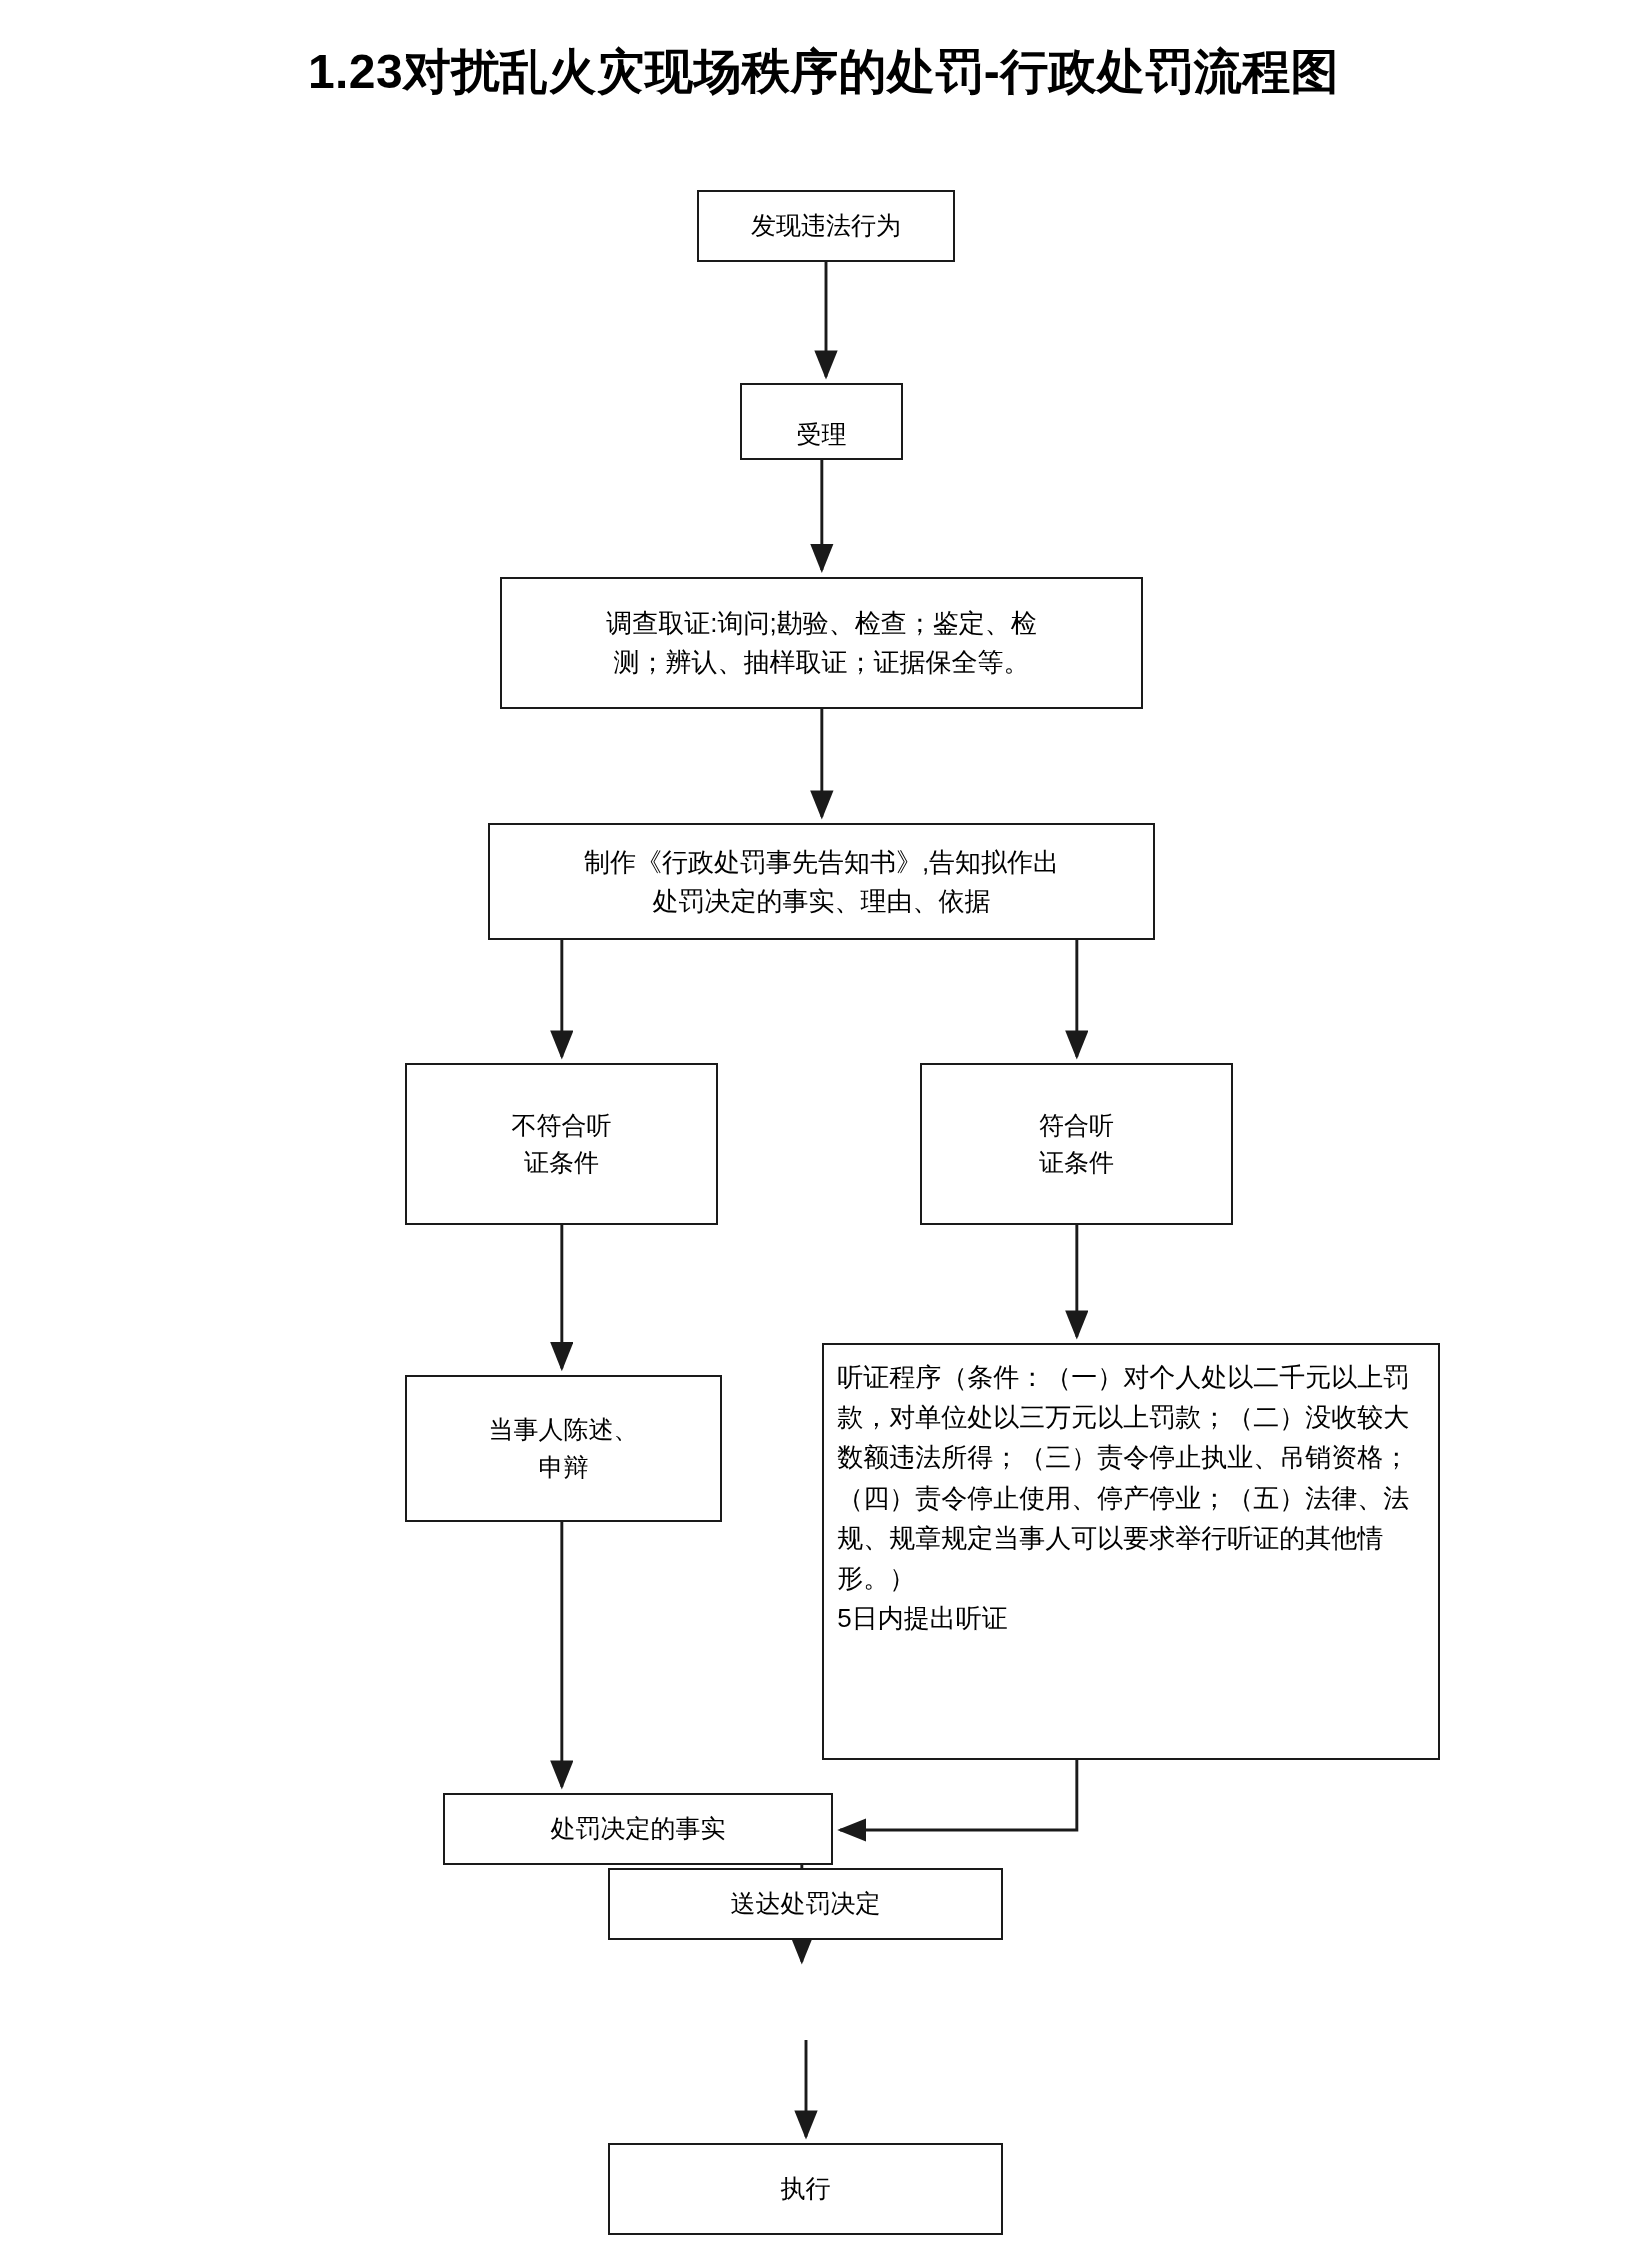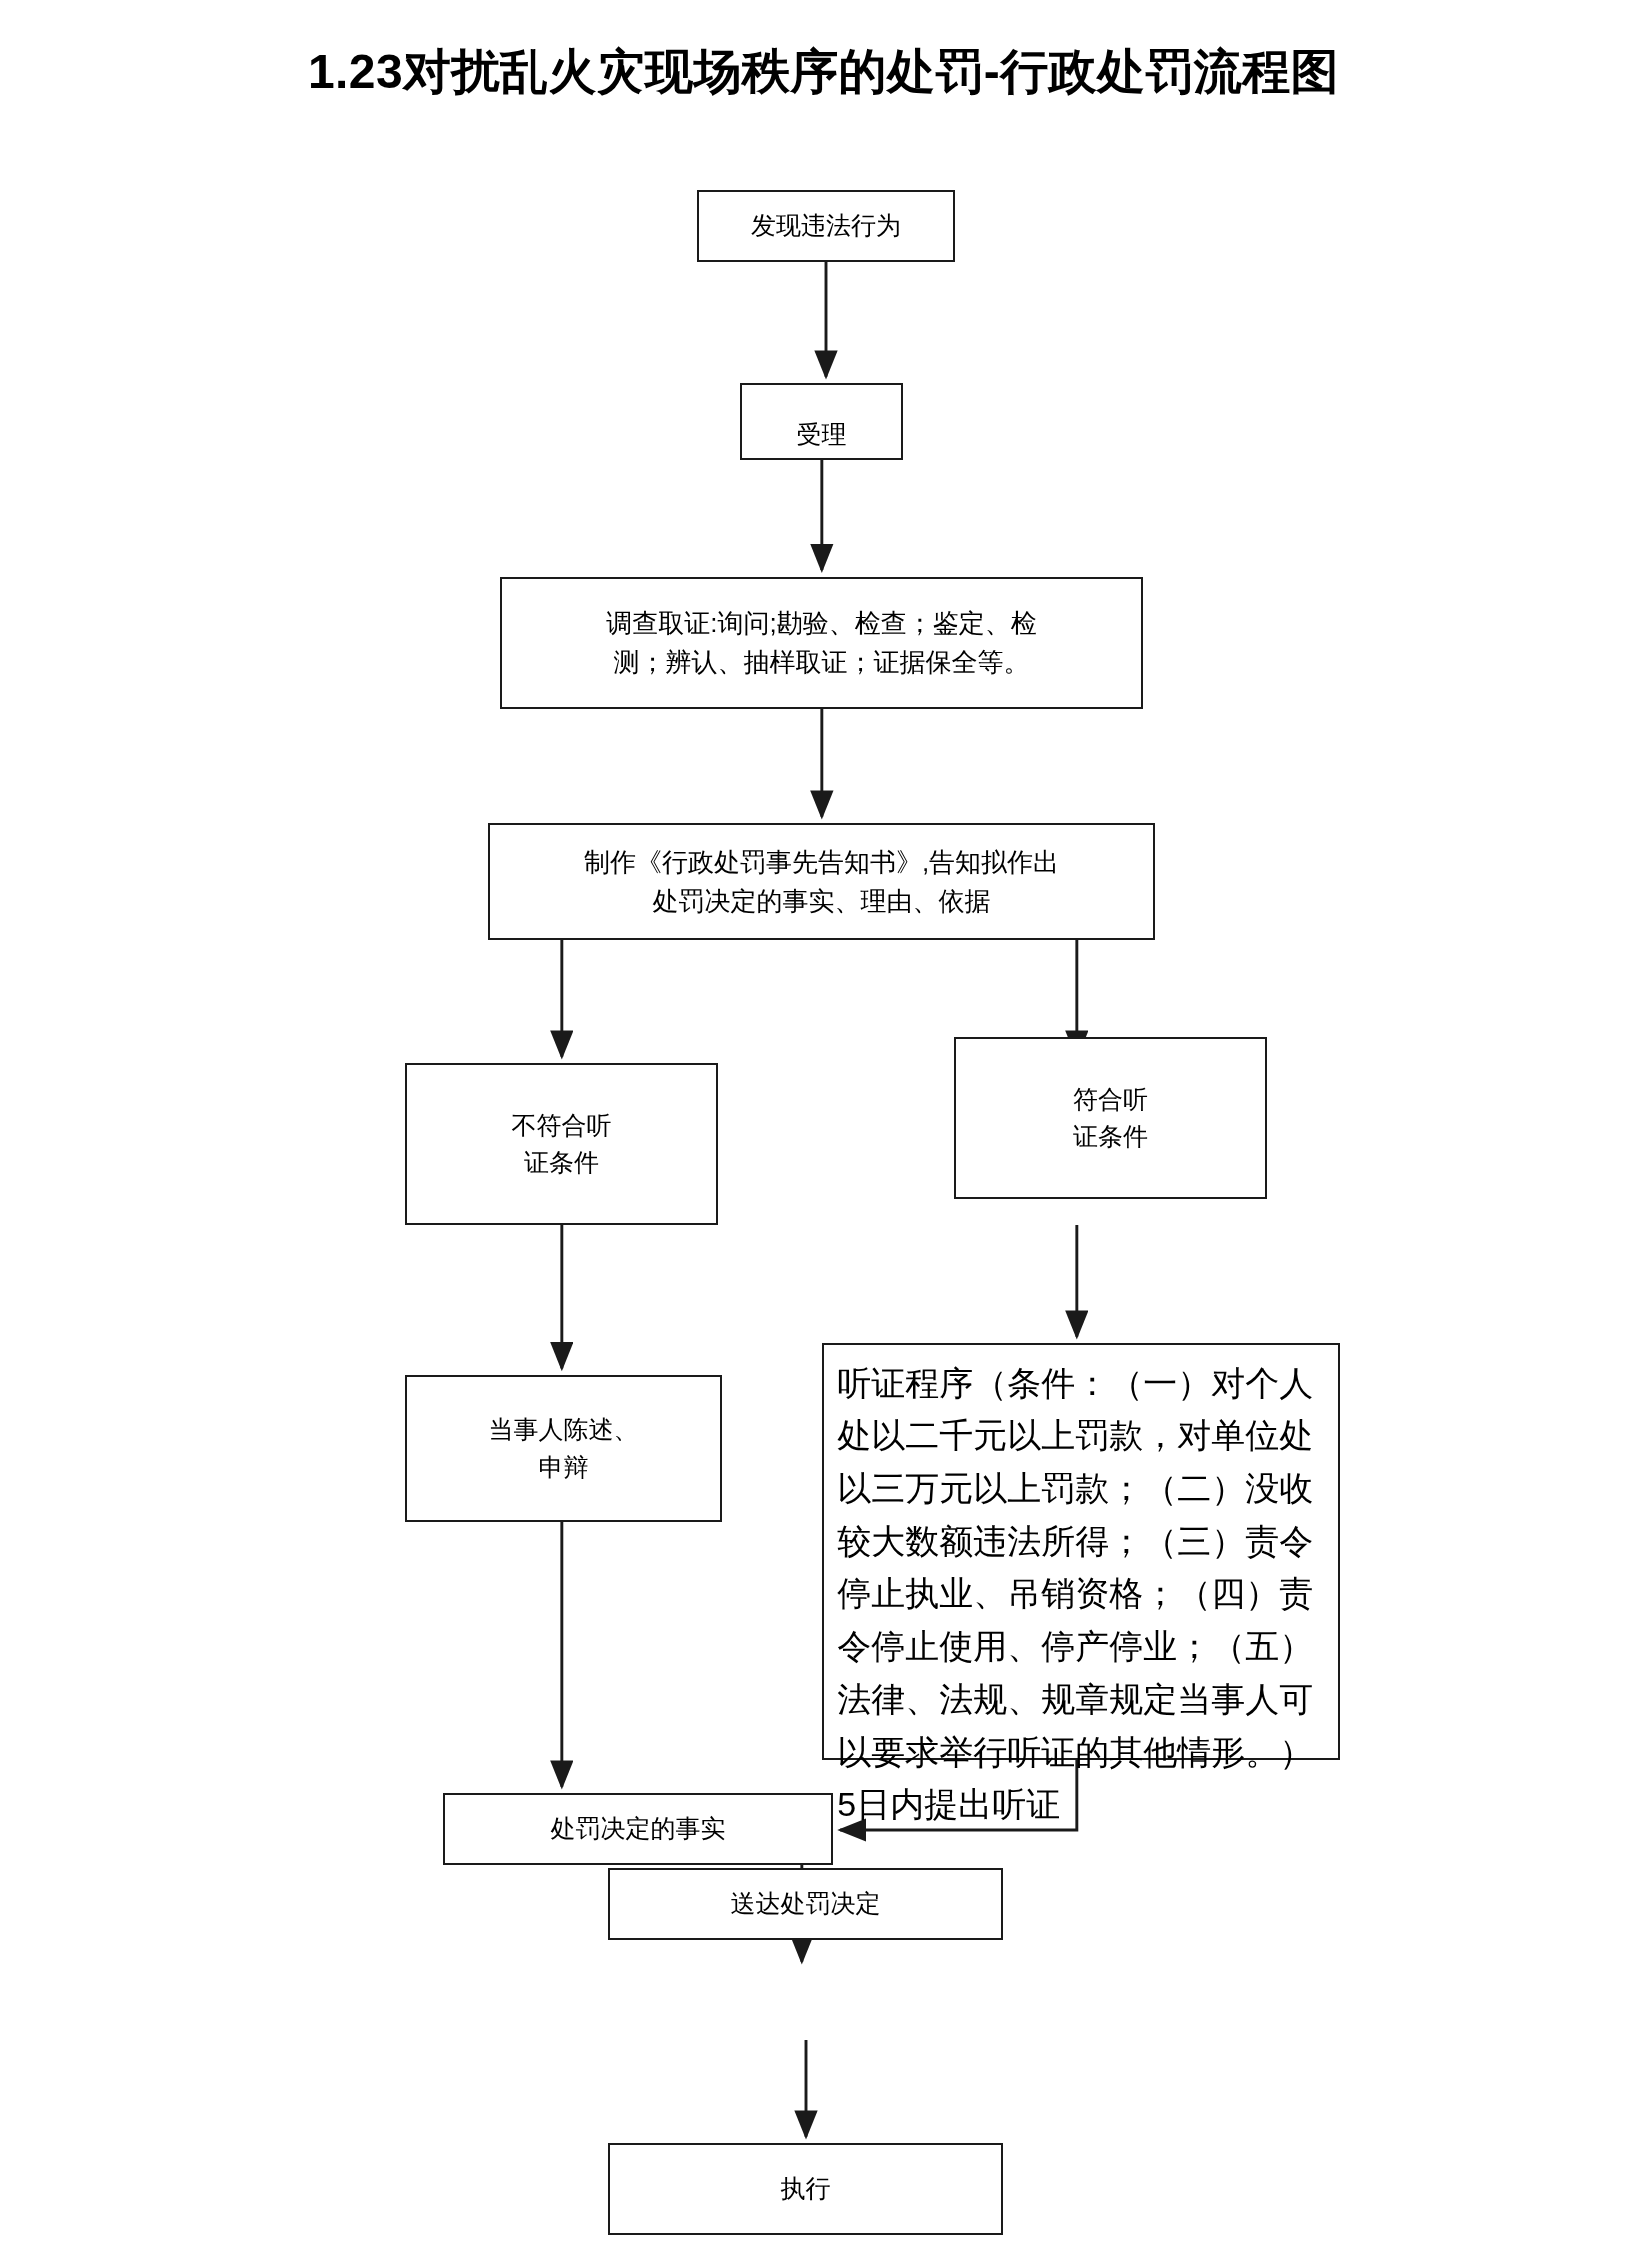--- a/index.html
+++ b/index.html
@@ -119,31 +119,31 @@
   <div class="node" style="left:488px; top:823px; width:667px; height:117px; white-space:pre-line; font-size:26px;">
     <span>制作《行政处罚事先告知书》,告知拟作出
 处罚决定的事实、理由、依据</span>
   </div>
 
   <div class="node" style="left:405px; top:1063px; width:313px; height:162px; white-space:pre-line;">
     <span>不符合听
 证条件</span>
   </div>
 
-  <div class="node" style="left:920px; top:1037px; width:313px; height:162px; white-space:pre-line;margin-left:34px;">
+  <div class="node" style="left:920px; top:1063px; width:313px; height:162px; white-space:pre-line;">
     <span>符合听
 证条件</span>
   </div>
 
   <div class="node" style="left:405px; top:1375px; width:317px; height:147px; white-space:pre-line;">
     <span>当事人陈述、
 申辩</span>
   </div>
 
-  <div class="node left-align" style="left:822px; top:1343px; width:518px; height:417px; white-space:pre-line; font-size:34px; line-height:1.55;justify-content:center;">
+  <div class="node left-align" style="left:822px; top:1343px; width:618px; height:417px; white-space:pre-line; font-size:26px; line-height:1.55;justify-content:center;">
     <span>听证程序（条件：（一）对个人处以二千元以上罚款，对单位处以三万元以上罚款；（二）没收较大数额违法所得；（三）责令停止执业、吊销资格；（四）责令停止使用、停产停业；（五）法律、法规、规章规定当事人可以要求举行听证的其他情形。）
 5日内提出听证</span>
   </div>
 
   <div class="node" style="left:443px; top:1793px; width:390px; height:72px;">
     <span>处罚决定的事实</span>
   </div>
 
   <div class="node" style="left:608px; top:1868px; width:395px; height:72px;">
     <span>送达处罚决定</span>

